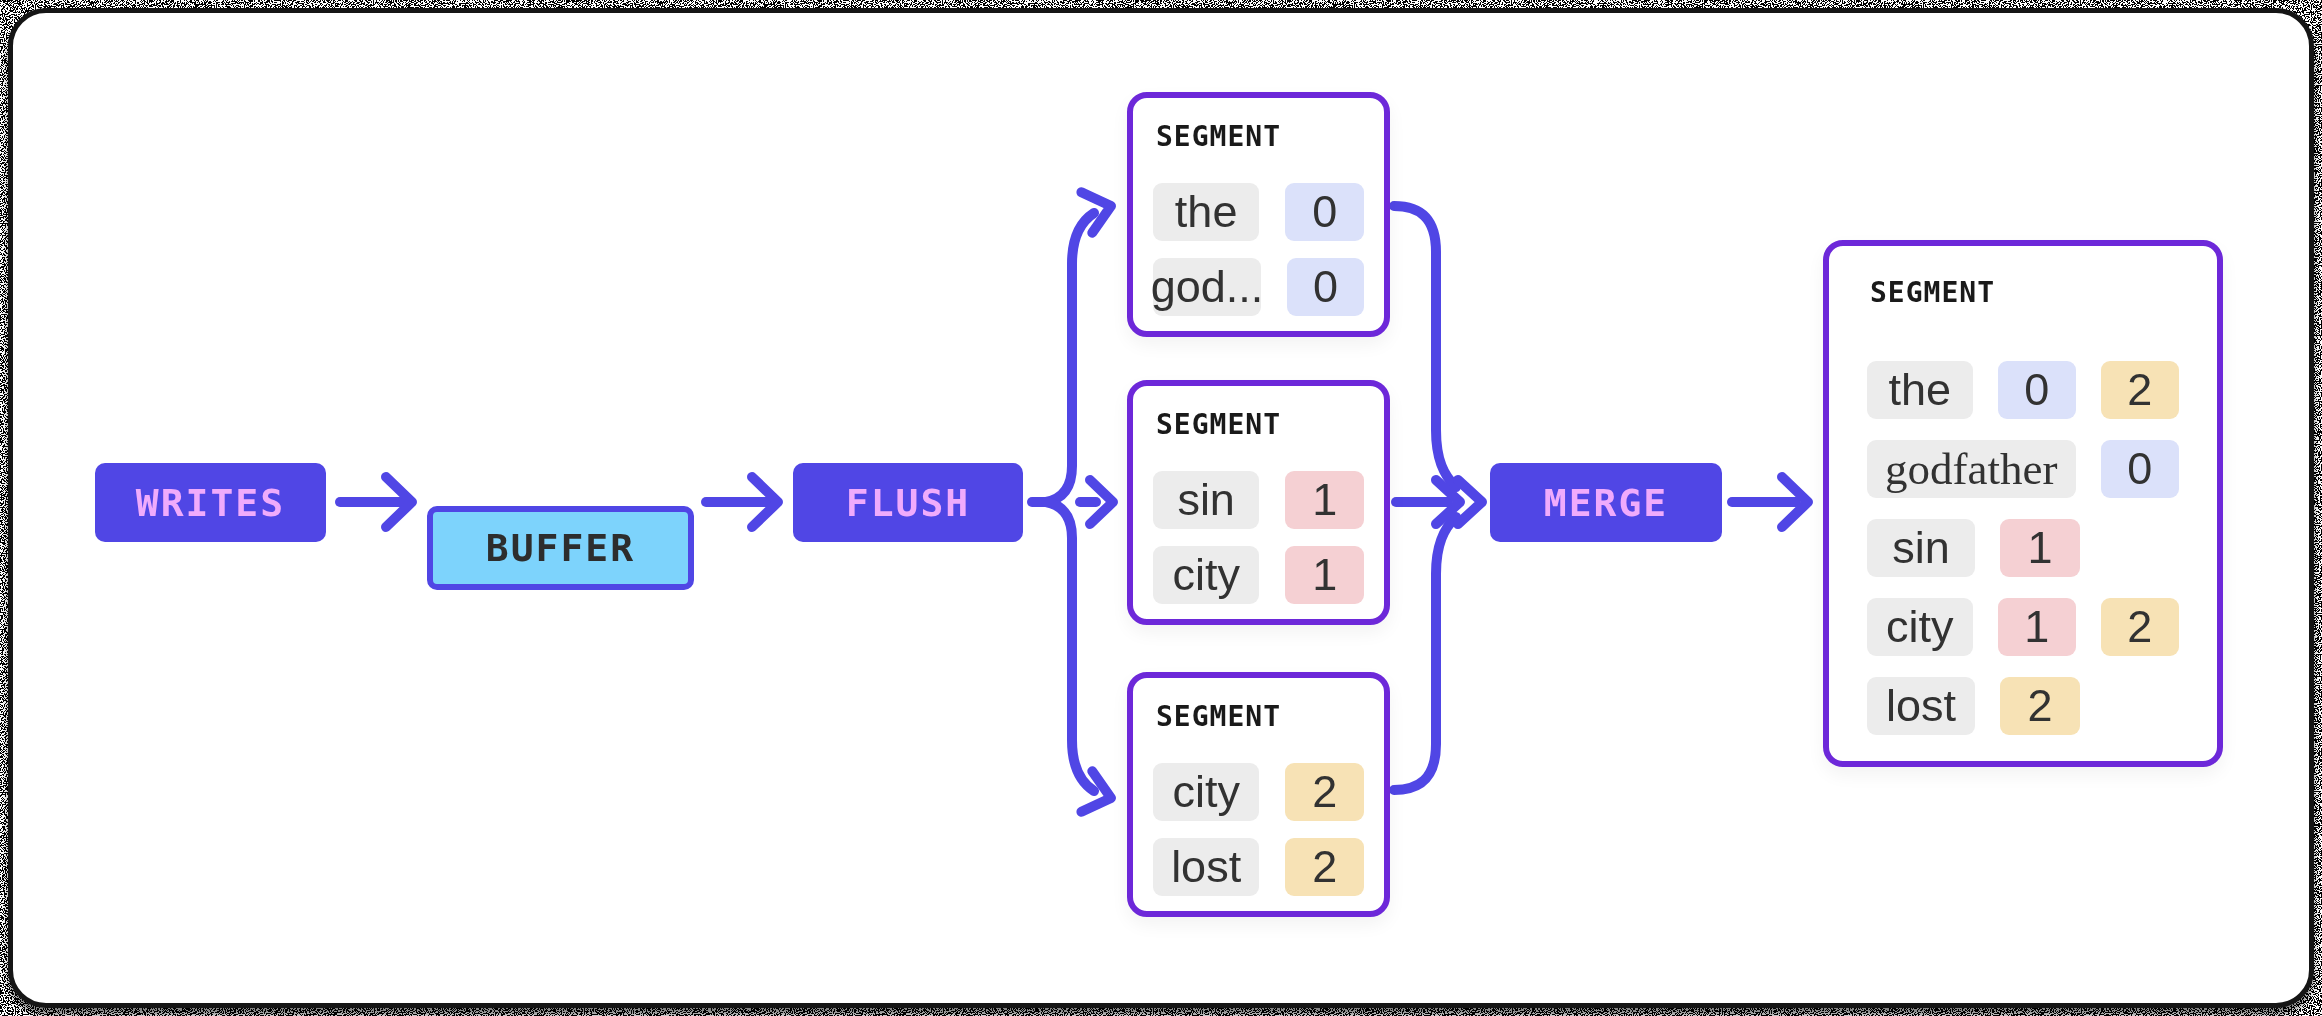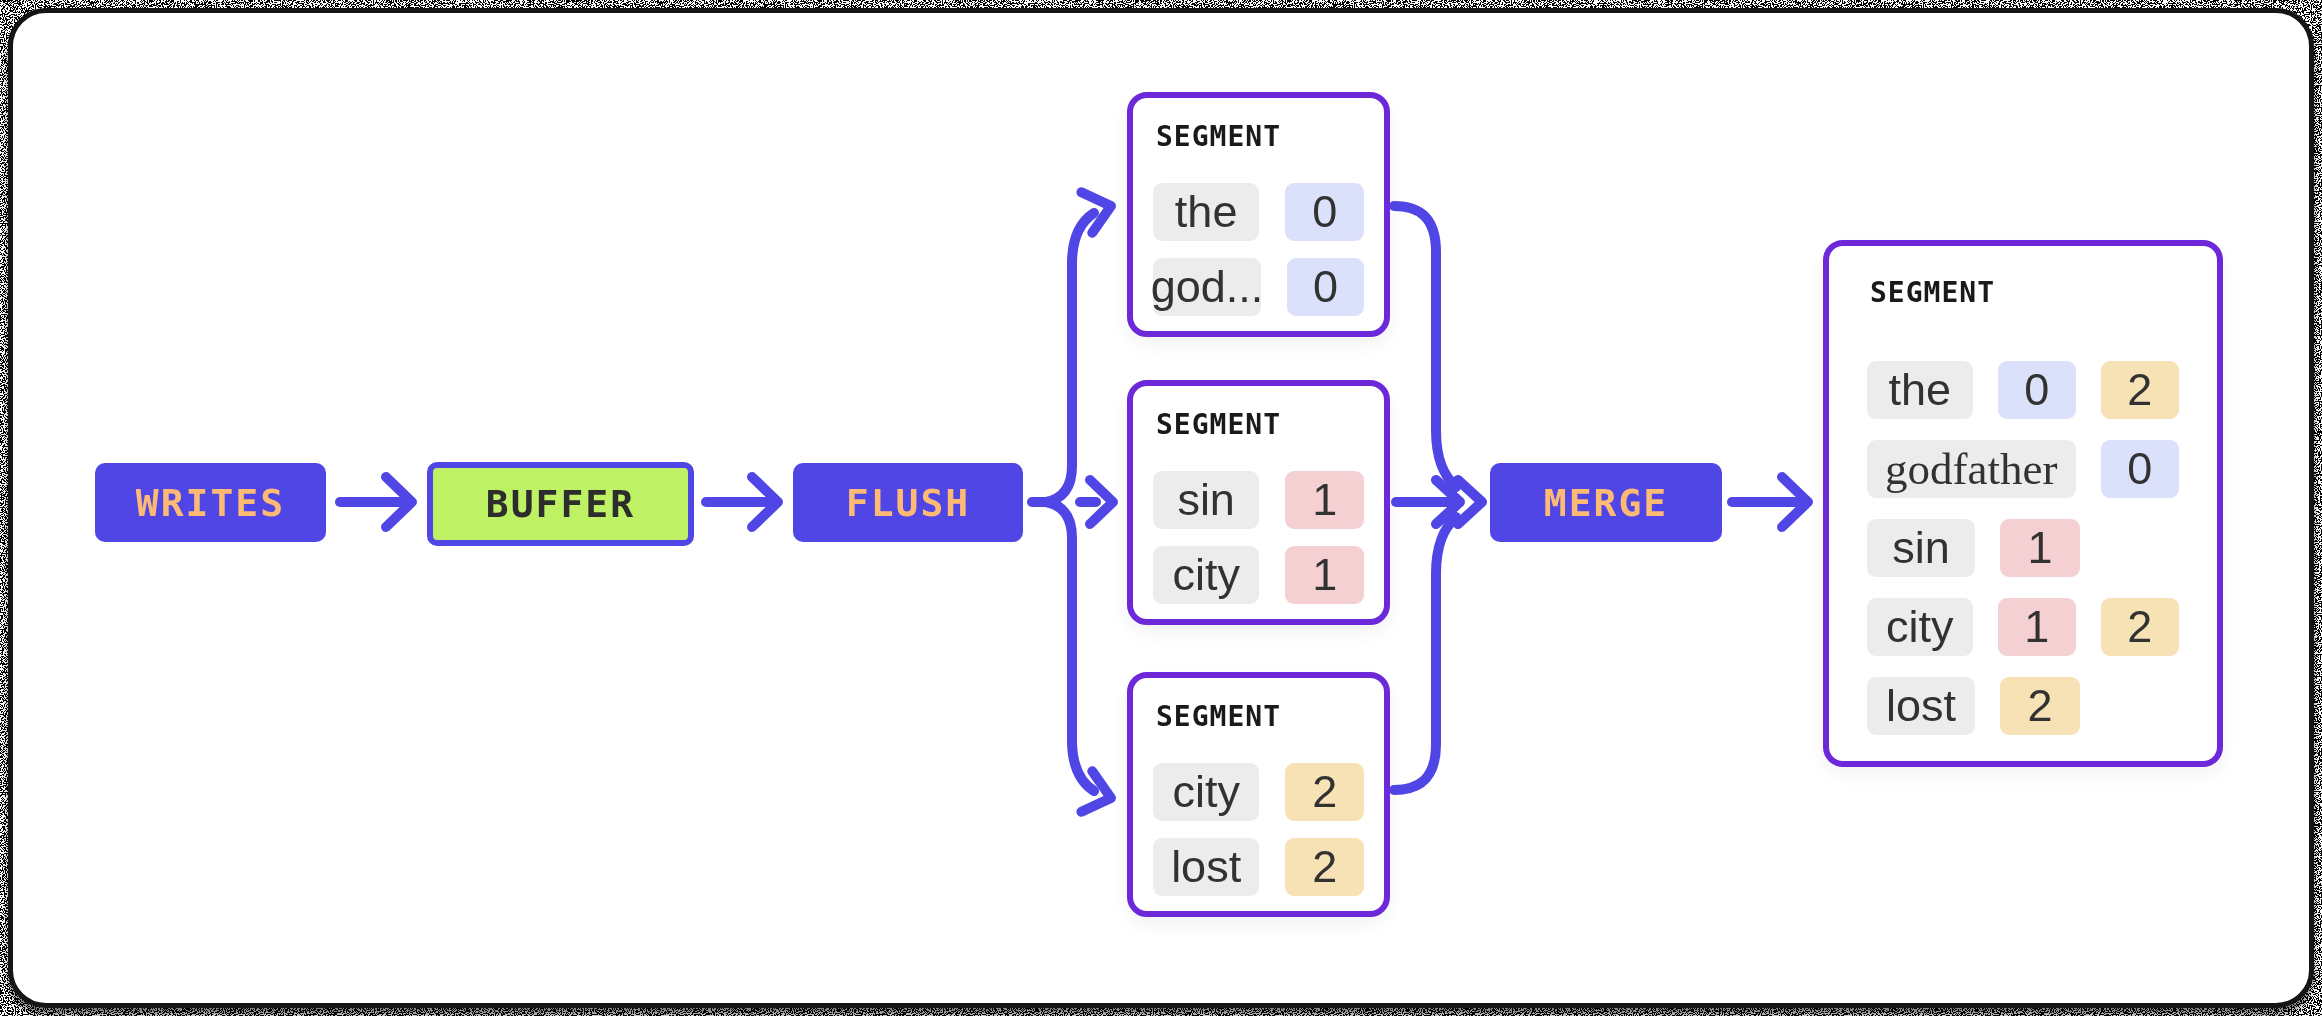--- a/index.html
+++ b/index.html
@@ -23,25 +23,25 @@
     border-radius:38px;
     box-shadow:0 7px 6px rgba(0,0,0,.5);
   }
 
   .stage{position:absolute;inset:0;}
   .wires{position:absolute;left:0;top:0;width:2322px;height:1016px;}
   .wires path{stroke:var(--accent);stroke-width:10;fill:none;stroke-linecap:round;stroke-linejoin:round;}
 
   .btn{
     position:absolute;display:flex;align-items:center;justify-content:center;
-    background:var(--accent);color:#fdba74;border-radius:10px;
+    background:var(--accent);color:#f0abfc;border-radius:10px;
     font-family:"DejaVu Sans Mono","Liberation Mono",monospace;
     font-weight:700;font-size:38px;letter-spacing:2px;
   }
-  .btn.outline{background:#bef264;color:var(--ink);border:6px solid var(--accent);}
+  .btn.outline{background:#7dd3fc;color:var(--ink);border:6px solid var(--accent);margin-top:44px;}
 
   .card{
     position:absolute;background:#fff;
     border:6px solid #6d28d9;border-radius:20px;
     box-shadow:0 8px 18px rgba(0,0,0,.05);
     padding:22px 20px;
   }
   .card-title{
     display:block;
     font-family:"DejaVu Sans Mono","Liberation Mono",monospace;

